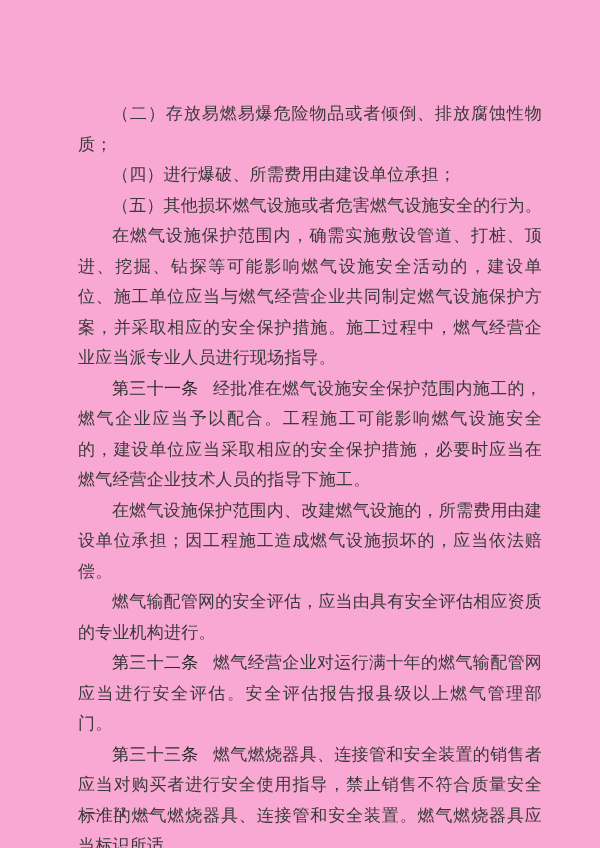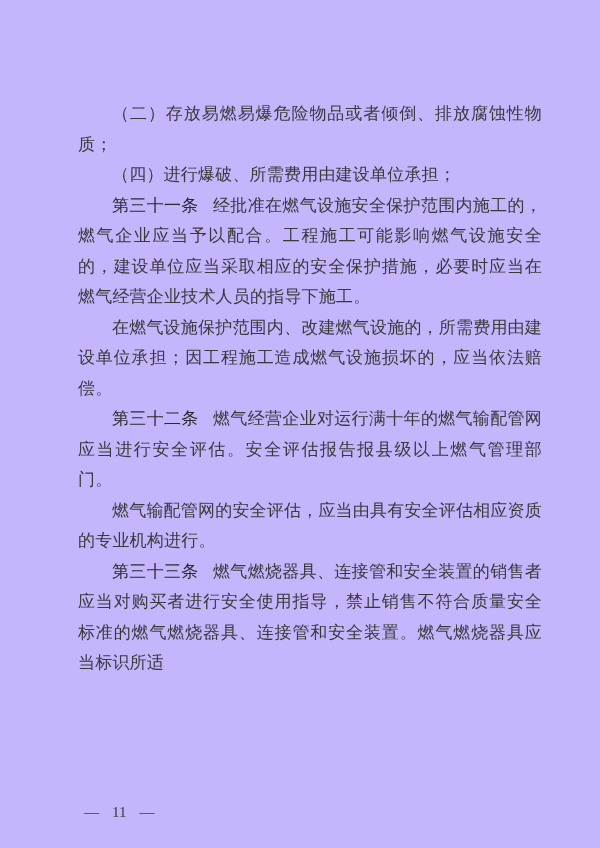--- a/index.html
+++ b/index.html
@@ -4,21 +4,21 @@
 <style>
   html, body {
     margin: 0;
     padding: 0;
     background: #ffffff;
   }
   .page {
     position: relative;
     width: 600px;
     height: 848px;
-    background: #c4b5fd;
+    background: #f9a8d4;
     overflow: hidden;
     font-family: "Liberation Serif", "DejaVu Serif", serif;
   }
   .content {
     position: absolute;
     left: 78px;
     top: 99px;
     width: 464px;
     color: #3a3a3a;
     font-size: 17px;
@@ -53,29 +53,31 @@
 
 <div class="page">
 
   <div class="content">
 
     <p>（二）存放易燃易爆危险物品或者倾倒、排放腐蚀性物质；</p>
 
 
     <p>（四）进行爆破、所需费用由建设单位承担；</p>
 
+    <p>（五）其他损坏燃气设施或者危害燃气设施安全的行为。</p>
 
+    <p>在燃气设施保护范围内，确需实施敷设管道、打桩、顶进、挖掘、钻探等可能影响燃气设施安全活动的，建设单位、施工单位应当与燃气经营企业共同制定燃气设施保护方案，并采取相应的安全保护措施。施工过程中，燃气经营企业应当派专业人员进行现场指导。</p>
 
     <p><span class="article-label">第三十一条</span><span>经批准在燃气设施安全保护范围内施工的，燃气企业应当予以配合。工程施工可能影响燃气设施安全的，建设单位应当采取相应的安全保护措施，必要时应当在燃气经营企业技术人员的指导下施工。</span></p>
 
     <p>在燃气设施保护范围内、改建燃气设施的，所需费用由建设单位承担；因工程施工造成燃气设施损坏的，应当依法赔偿。</p>
 
+    <p>燃气输配管网的安全评估，应当由具有安全评估相应资质的专业机构进行。</p>
+
     <p><span class="article-label">第三十二条</span><span>燃气经营企业对运行满十年的燃气输配管网应当进行安全评估。安全评估报告报县级以上燃气管理部门。</span></p>
-
-    <p>燃气输配管网的安全评估，应当由具有安全评估相应资质的专业机构进行。</p>
 
     <p><span class="article-label">第三十三条</span><span>燃气燃烧器具、连接管和安全装置的销售者应当对购买者进行安全使用指导，禁止销售不符合质量安全标准的燃气燃烧器具、连接管和安全装置。燃气燃烧器具应当标识所适</span></p>
 
   </div>
 
   <div class="footer">
     <span>—</span>
     <span>11</span>
     <span>—</span>
   </div>

